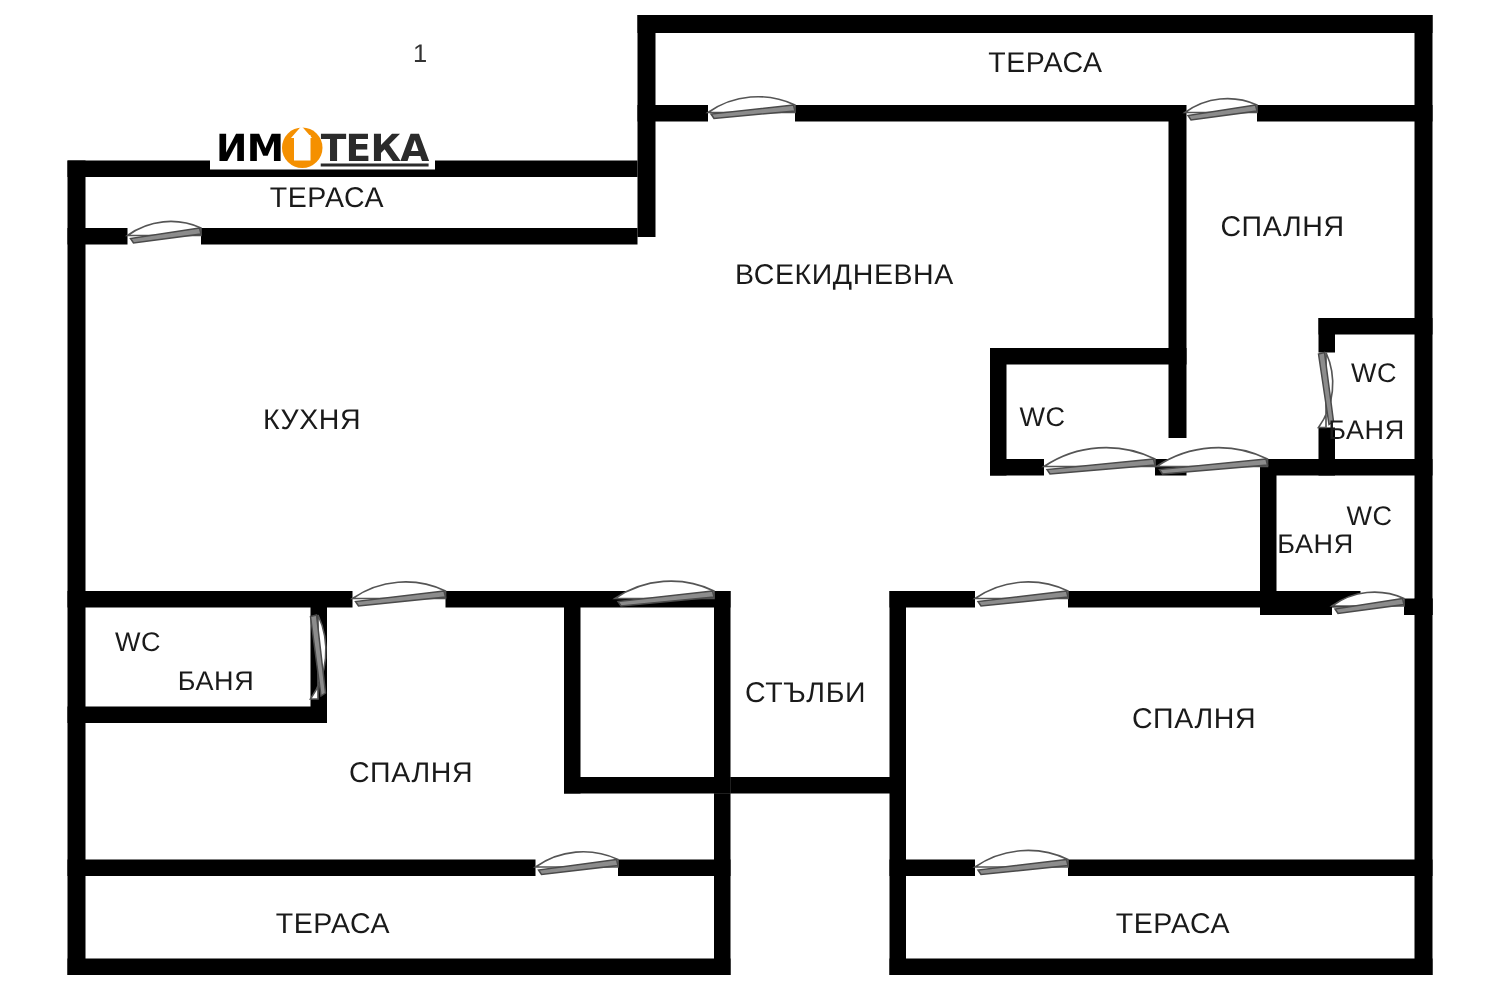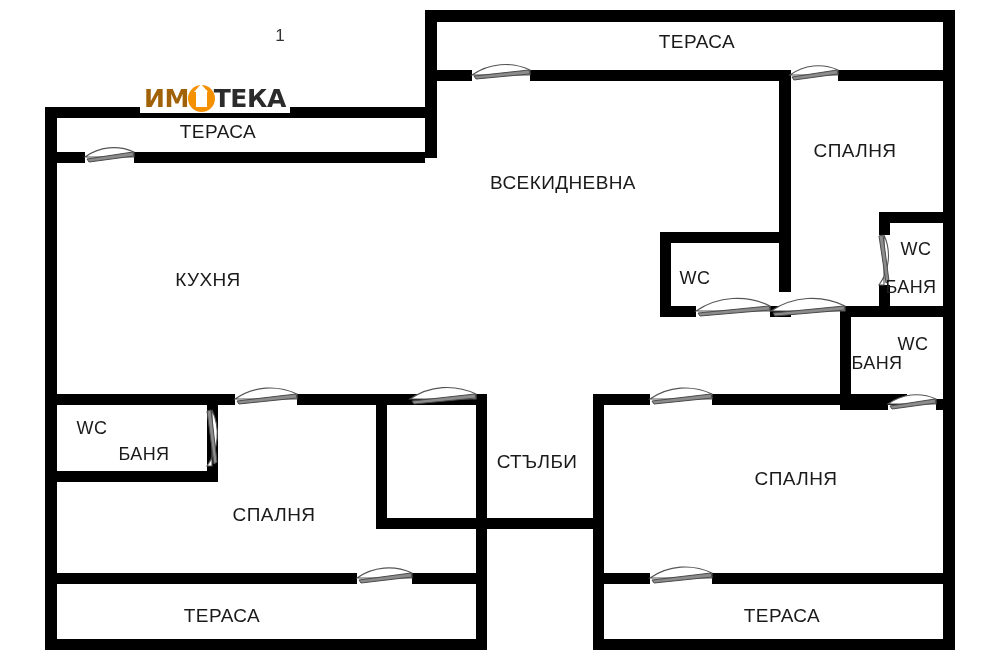--- a/index.html
+++ b/index.html
@@ -67,22 +67,22 @@
     padding: 0 4px;
     z-index: 5;
   }
   .logo-text {
     font-family: "DejaVu Sans", sans-serif;
     font-weight: bold;
     font-size: 25px;
     line-height: 1;
     letter-spacing: -0.5px;
   }
-  .logo-im { color: #a16207; }
-  .logo-teka { color: #2b2b2b; }
+  .logo-im { color: #000000; }
+  .logo-teka { color: #2b2b2b; text-decoration: underline; }
   .logo-o {
     position: relative;
     width: 27px;
     height: 27px;
     display: inline-block;
     vertical-align: middle;
     margin: 0 -1px;
   }
   .logo-o .disc {
     position: absolute;

